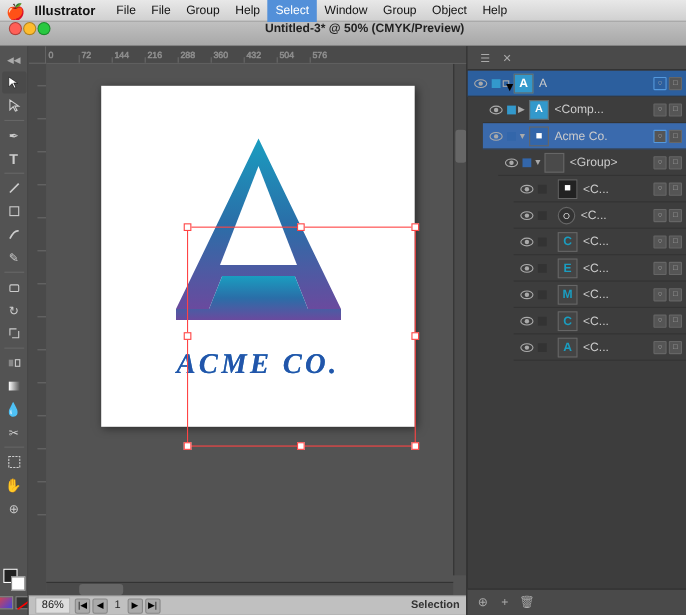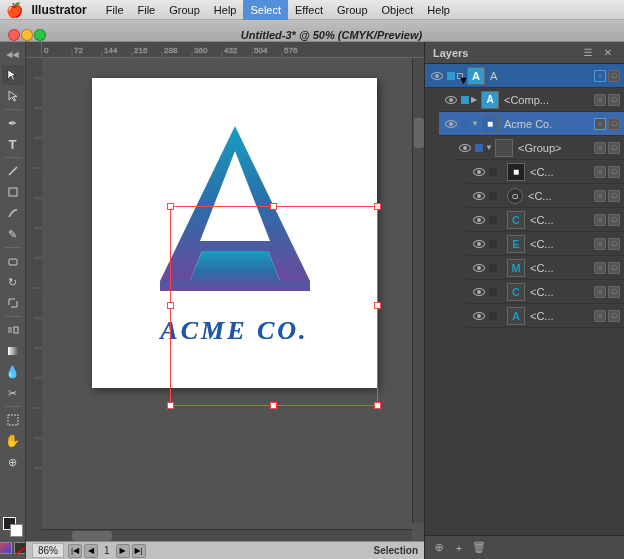--- a/index.html
+++ b/index.html
@@ -49,24 +49,23 @@
       color: white;
     }
 
     
     .titlebar {
       width: 100%;
       height: 22px;
       background: linear-gradient(to bottom, #c0c0c0, #a8a8a8);
       border-bottom: 1px solid #888;
       display: flex;
-      align-items: flex-end;
+      align-items: flex-start;
       padding: 0 8px;
       gap: 1px;
-      font-style: italic;
     }
     .window-btn {
       width: 12px; height: 12px;
       border-radius: 50%;
       border: 1px solid rgba(0,0,0,0.3);
       display: inline-block;
     }
     .btn-close { background: #ff5f57; }
     .btn-min   { background: #febc2e; }
     .btn-max   { background: #28c840; }
@@ -374,21 +373,21 @@
 <body>
 
 <div class="menubar">
   <span class="menubar-apple">🍎</span>
   <span class="menubar-app">Illustrator</span>
   <span class="menubar-item">File</span>
   <span class="menubar-item">File</span>
   <span class="menubar-item">Group</span>
   <span class="menubar-item">Help</span>
   <span class="menubar-item active">Select</span>
-  <span class="menubar-item">Effect</span>
+  <span class="menubar-item">Window</span>
   <span class="menubar-item">Group</span>
   <span class="menubar-item">Object</span>
   <span class="menubar-item">Help</span>
 </div>
 
 <div class="titlebar">
   <span class="window-btn btn-close"></span>
   <span class="window-btn btn-min"></span>
   <span class="window-btn btn-max"></span>
   <span class="window-title">Untitled-3* @ 50% (CMYK/Preview)</span>
@@ -602,21 +601,20 @@
         <div class="status-nav-btn">▶</div>
         <div class="status-nav-btn">▶|</div>
       </div>
       <div class="status-center"></div>
       <span class="status-selection">Selection</span>
     </div>
   </div>
 
   <div class="layers-panel">
     <div class="layers-header">
-      <span class="layers-title">Layers</span>
       <div class="layers-header-btn">☰</div>
       <div class="layers-header-btn">✕</div>
     </div>
 
     <div class="layers-list">
 
       <div class="layer-row" style="background:#2c5f9e;">
         <div class="layer-vis">
             <div class="eye-icon"></div>
           </div>

